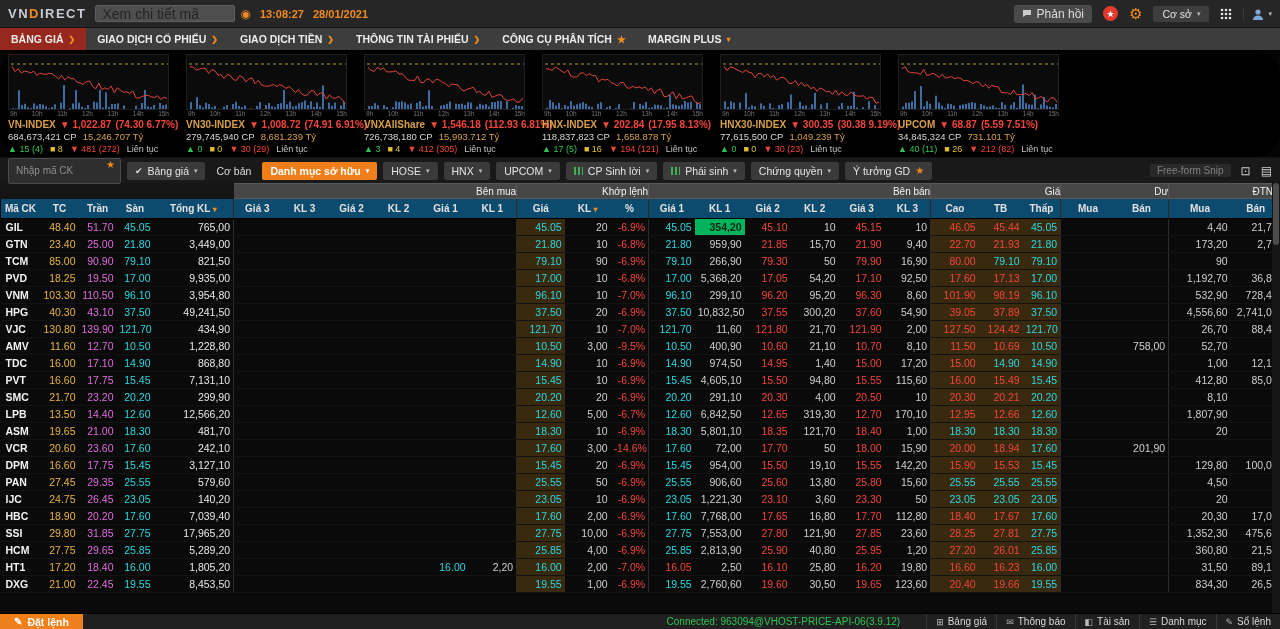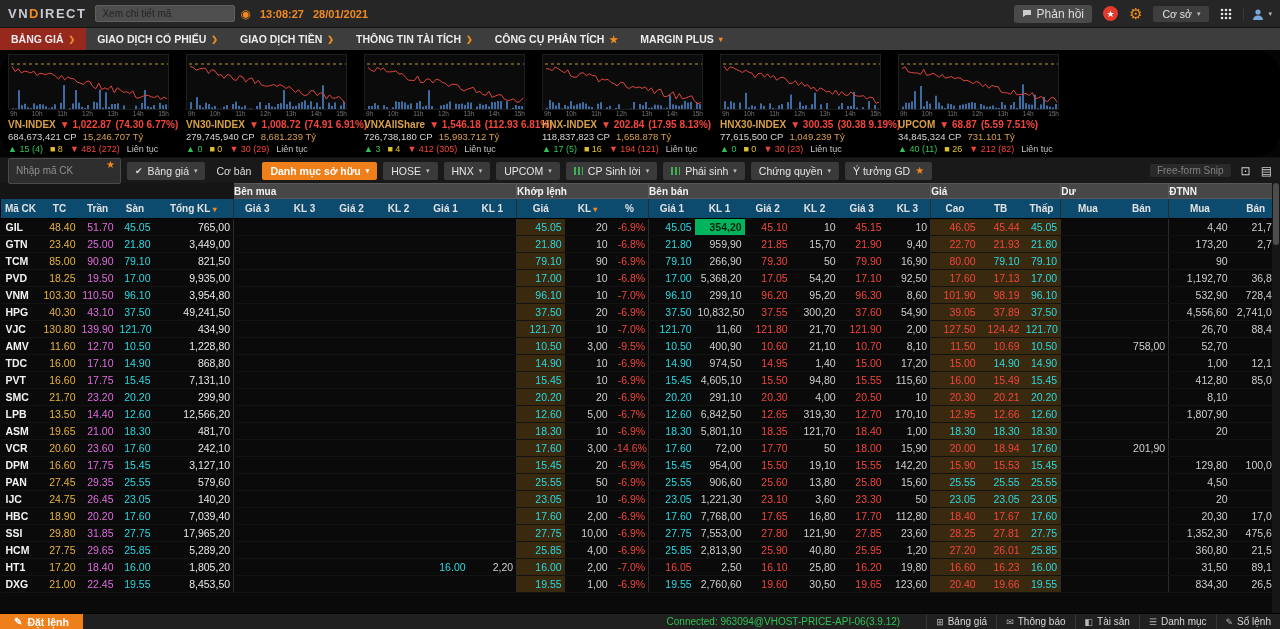--- a/index.html
+++ b/index.html
@@ -4,21 +4,21 @@
 <style>
   html,body{margin:0;padding:0;background:#000;}
   *{box-sizing:border-box;font-family:"Liberation Sans",sans-serif;}
   #app{position:relative;width:1280px;height:629px;overflow:hidden;background:#050505;color:#ddd;}
 
   
   .topbar{height:28px;background:#262626;display:flex;align-items:center;gap:9px;padding:12px 8px;border-bottom:1px solid #111;}
   .logo{font-size:13px;font-weight:bold;color:#c8ccd2;letter-spacing:1.5px;}
   .logo .d{color:#f18a21;}
   .tb-search{display:flex;align-items:center;gap:5px;}
-  .tb-search input{width:140px;height:17px;background:#4e4e4e;border:1px solid #5f5f5f;border-radius:2px;color:#1c1c1c;font-size:10px;padding:0 6px;outline:none;}
+  .tb-search input{width:140px;height:17px;background:#4e4e4e;border:1px solid #5f5f5f;border-radius:2px;color:#1c1c1c;font-size:14px;padding:0 6px;outline:none;}
   .tb-search input::placeholder{color:#242424;}
   .eye{color:#f18a21;font-size:12px;cursor:pointer;}
   .time{color:#f18a21;font-weight:bold;font-size:11px;}
   .date{color:#f18a21;font-size:11px;font-weight:bold;}
   .tb-right{margin-left:auto;display:flex;align-items:center;gap:11px;}
   .feedback{background:#4a4a4a;border-radius:3px;color:#ddd;font-size:12px;padding:2px 8px;display:flex;align-items:center;gap:5px;cursor:pointer;}
   .redstar{width:15px;height:15px;border-radius:50%;background:#e23b2e;color:#fff;font-size:9px;display:flex;align-items:center;justify-content:center;cursor:pointer;}
   .gear{color:#f18a21;font-size:15px;cursor:pointer;}
   .market{background:#3e3e3e;border-radius:2px;color:#e4e4e4;font-size:10.5px;padding:2px 9px;display:flex;align-items:center;gap:5px;cursor:pointer;}
   .caret{font-size:7px;color:#bbb;}
@@ -61,21 +61,21 @@
   .viewlbl{font-size:10.5px;color:#ddd;margin:0 5px;cursor:pointer;}
   .minibars{display:inline-block;width:9px;height:8px;background:repeating-linear-gradient(90deg,#3fae54 0 2px,transparent 2px 4px);}
   .gstar{color:#f18a21;font-size:10px;}
   .fb-right{margin-left:auto;display:flex;align-items:center;gap:10px;}
   .ghost{color:#9a9a9a;font-size:10px;background:#2d2d2d;padding:1px 7px;border-radius:2px;opacity:.8;}
   .fbicon{color:#cfcfcf;font-size:12px;cursor:pointer;}
 
   
   .board{height:432px;overflow:hidden;background:#0a0a0a;}
   table{width:1280px;border-collapse:collapse;table-layout:fixed;}
-  th.ghead{background:#474747;border:1px solid #585858;height:15px;font-size:10px;color:#f2f2f2;font-weight:bold;text-align:left;padding:0;}
+  th.ghead{background:#474747;border:1px solid #585858;height:15px;font-size:10px;color:#f2f2f2;font-weight:normal;text-align:right;padding:0;}
   th.ghead-empty{background:#151515;border-color:#151515;}
   th.chead{background:#0c4a6e;height:20px;font-size:10px;color:#e2e2e2;font-weight:bold;text-align:center;padding:0 3px;border-bottom:1px solid #000;white-space:nowrap;}
   td{height:17px;font-size:10.5px;text-align:right;padding:0 3px;border-bottom:1px solid #131313;white-space:nowrap;overflow:hidden;}
   tbody tr{background:#0a0a0a;margin-left:16px;}
   td.code{text-align:left;font-weight:bold;color:#f2f2f2;padding-left:5px;}
   .ref{color:#e8b33f;}
   .ceil{color:#e06ce0;}
   .floor{color:#2bd9e2;}
   .down{color:#f2463c;}
   .vol{color:#cfcfcf;}
@@ -154,21 +154,21 @@
       </div>
       <div class="menu-item">
         <span class="mlbl">GIAO DỊCH CỔ PHIẾU</span>
         <span class="msfx">❯</span>
       </div>
       <div class="menu-item">
         <span class="mlbl">GIAO DỊCH TIỀN</span>
         <span class="msfx">❯</span>
       </div>
       <div class="menu-item">
-        <span class="mlbl">THÔNG TIN TÀI TÍCH</span>
+        <span class="mlbl">THÔNG TIN TÀI PHIẾU</span>
         <span class="msfx">❯</span>
       </div>
       <div class="menu-item">
         <span class="mlbl">CÔNG CỤ PHÂN TÍCH</span>
         <span class="msfx star">★</span>
       </div>
       <div class="menu-item">
         <span class="mlbl">MARGIN PLUS</span>
         <span class="msfx">▾</span>
       </div>

